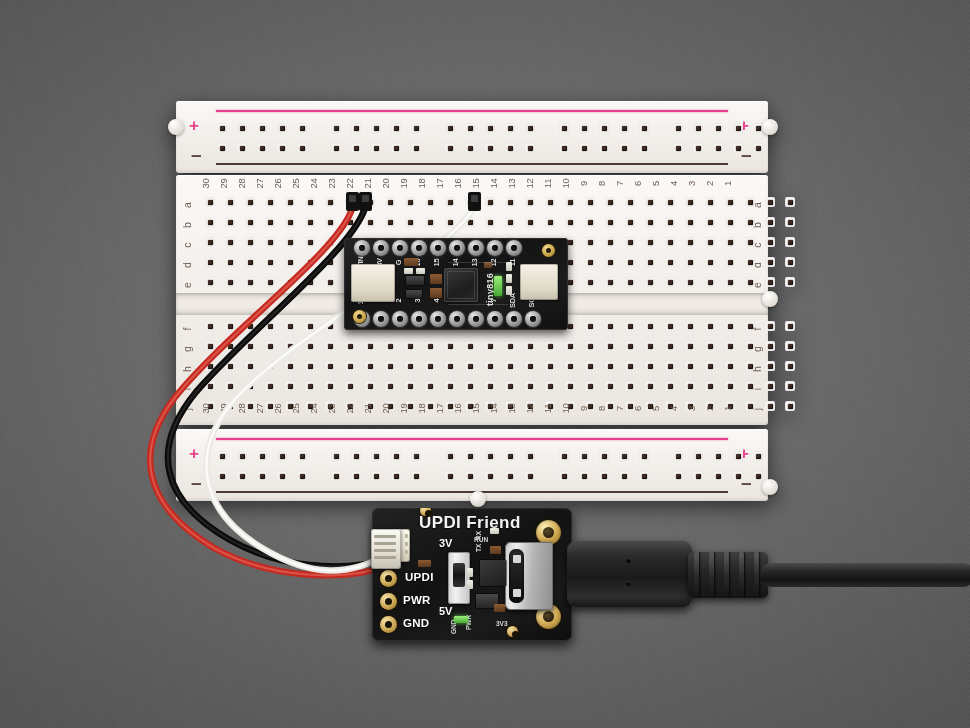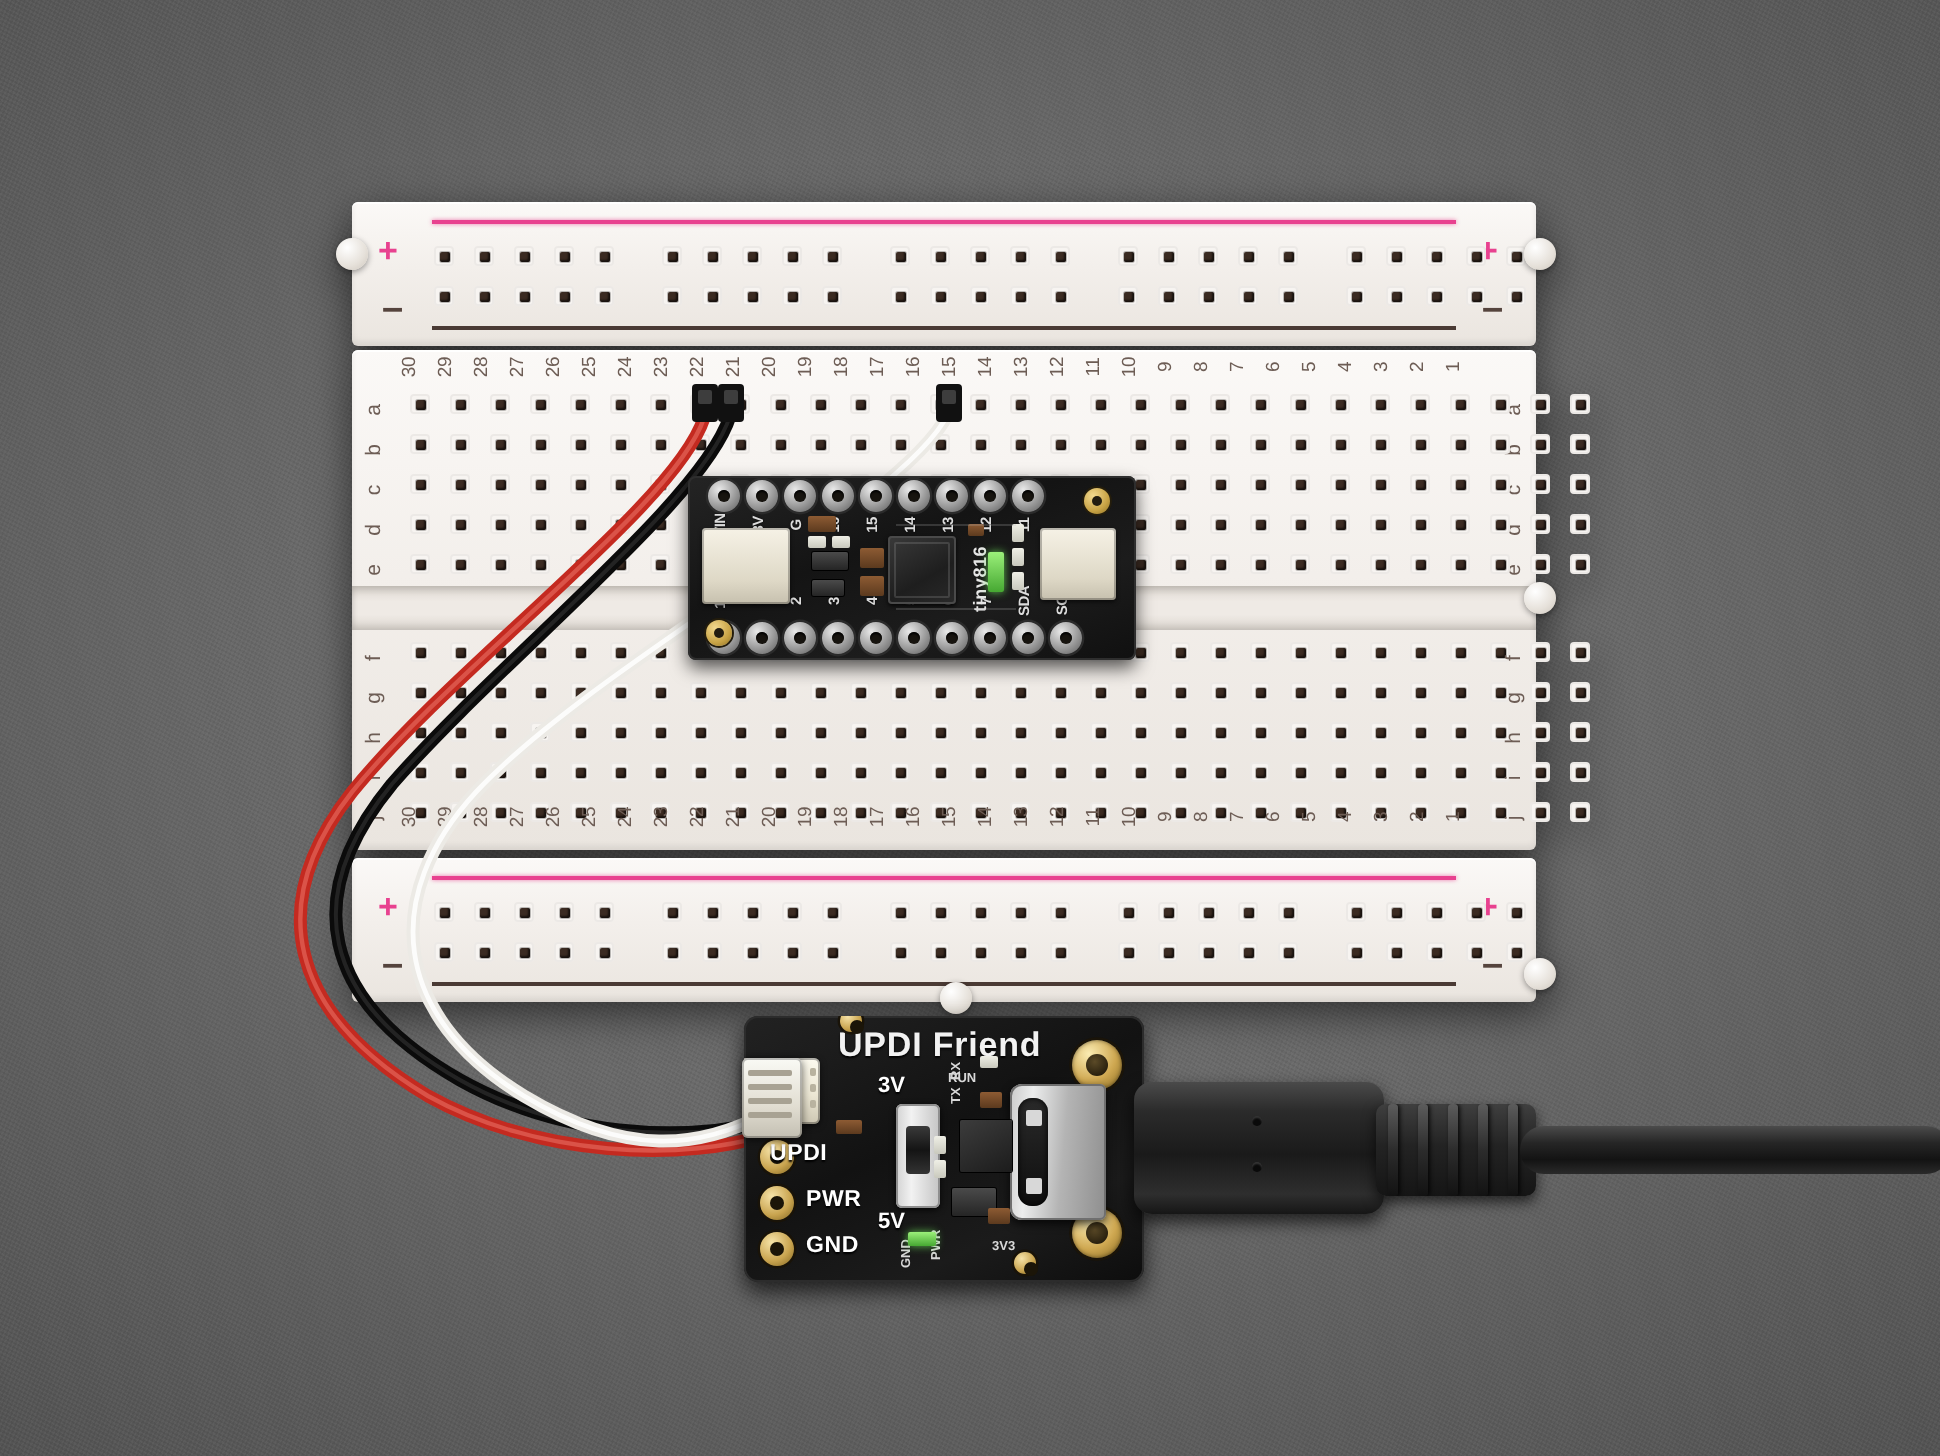--- a/index.html
+++ b/index.html
@@ -1041,21 +1041,21 @@
     <div class="updi-title">UPDI Friend</div>
 
     <div class="bigmount" style="left:164px; top:12px"></div>
     <div class="bigmount" style="left:164px; top:96px"></div>
     <div class="gpad" style="left:48px;  top:-3px; width:11px;height:11px"></div>
     <div class="gpad" style="left:135px; top:118px;width:11px;height:11px"></div>
 
     <div class="gpad" style="left:8px; top:62px"></div>
     <div class="gpad" style="left:8px; top:85px"></div>
     <div class="gpad" style="left:8px; top:108px"></div>
-    <div class="plbl" style="left:13px; top:63px">UPDI</div>
+    <div class="plbl" style="left:33px; top:63px">UPDI</div>
     <div class="plbl" style="left:31px; top:86px">PWR</div>
     <div class="plbl" style="left:31px; top:109px">GND</div>
 
     <div class="switch">
       <div class="knob"></div>
     </div>
     <div class="sw-lbl" style="left:67px; top:29px">3V</div>
     <div class="sw-lbl" style="left:67px; top:97px">5V</div>
 
     <div class="usbc">

